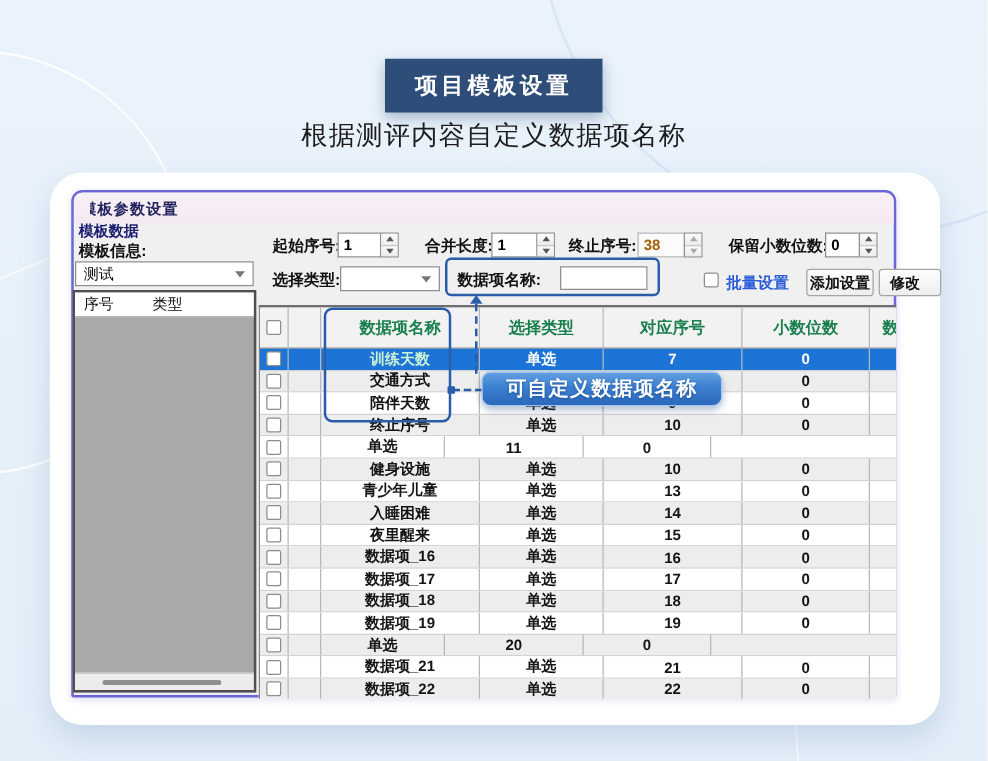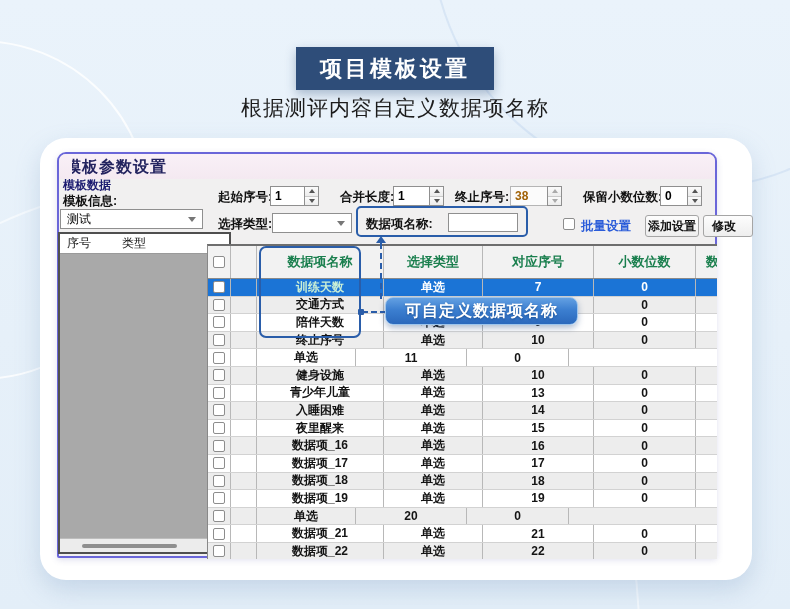--- a/index.html
+++ b/index.html
@@ -10,37 +10,37 @@
 
   
   .arc { position:absolute; border-radius:50%; pointer-events:none; }
   .arc1 { width:340px; height:340px; left:-190px; top:40px; border:2px solid rgba(255,255,255,.8); }
   .arc2 { width:520px; height:520px; left:430px; top:-330px; border:2px solid rgba(200,218,240,.55); }
   .arc3 { width:900px; height:900px; left:-260px; top:180px; border:2px solid rgba(255,255,255,.55); }
 
   
   .banner { position:absolute; top:47px; left:50%; transform:translateX(-50%);
             height:43px; line-height:43px; padding:0 24px; background:#2e4d79;
-            color:#fff; font-size:22px; font-weight:bold; letter-spacing:3px;
+            color:#fff; font-size:18px; font-weight:bold; letter-spacing:3px;
             box-shadow:0 4px 10px rgba(46,77,121,.35); }
   .subtitle { position:absolute; top:94px; left:0; width:100%; text-align:center;
               font-size:21px; color:#1c1c1c; font-weight:500; letter-spacing:1px; }
 
   
   .card { position:absolute; left:40px; top:138px; width:712px; height:442px;
           background:#fff; border-radius:26px; box-shadow:0 10px 24px rgba(120,150,190,.28); }
 
   
   .appwin { position:absolute; left:57px; top:152px; width:660px; height:406px;
             border:2px solid #6a66d9; border-radius:9px 9px 2px 2px; background:#f1f0f0;
             overflow:hidden; box-shadow:0 2px 6px rgba(100,100,170,.2); }
   .titlebar { position:absolute; left:0; top:0; width:100%; height:25px;
               background:linear-gradient(180deg,#f9f0f7,#f4e9f1); }
   .title-clip { margin-left:13px; overflow:hidden; height:25px; }
-  .title-clip span { display:inline-block; margin-left:-7px; font-size:16px; font-weight:bold;
+  .title-clip span { display:inline-block; margin-left:-7px; font-size:12px; font-weight:bold;
                      color:#23235f; line-height:26px; letter-spacing:1px; }
 
   
   .abs { position:absolute; }
   .lbl { font-size:12.5px; font-weight:bold; color:#111; white-space:nowrap; }
   .navy { color:#1b1b70;text-align:center; }
 
   
   .spin { display:flex; height:20px; }
   .spin .val { background:#fff; border:1px solid #8f8f8f; border-right:none;
@@ -65,21 +65,21 @@
   
   .btn { height:22px; background:linear-gradient(180deg,#fdfdfd,#eeeeee); border:1px solid #a5a5a5;
          border-radius:3px; font-size:12px; font-weight:bold; color:#111; text-align:center;
          line-height:20px; white-space:nowrap; }
 
   
   .cb { display:inline-block; width:12px; height:12px; background:#fff; border:1.5px solid #8d8d8d;
         border-radius:2px; }
 
   
-  .leftlist { left:58px; top:232px; width:173px; height:322px; border:2px solid #4f4f4f;
+  .leftlist { left:58px; top:232px; width:147px; height:322px; border:2px solid #4f4f4f;
               background:#a9a9a9; display:flex; flex-direction:column; }
   .leftlist .lhead { height:20px; background:#fff; border-bottom:1px solid #9a9a9a;
                      display:flex; font-size:12px; color:#111; align-items:center; }
   .leftlist .lhead .hc1 { width:62px; padding-left:7px; }
   .leftlist .lbody { flex:1; }
   .leftlist .hscroll { height:14px; background:#ececec; border-top:1px solid #bdbdbd; position:relative; }
   .leftlist .hthumb { position:absolute; left:22px; top:5px; width:95px; height:4px;
                       background:#8f8f8f; border-radius:2px; }
 
   

